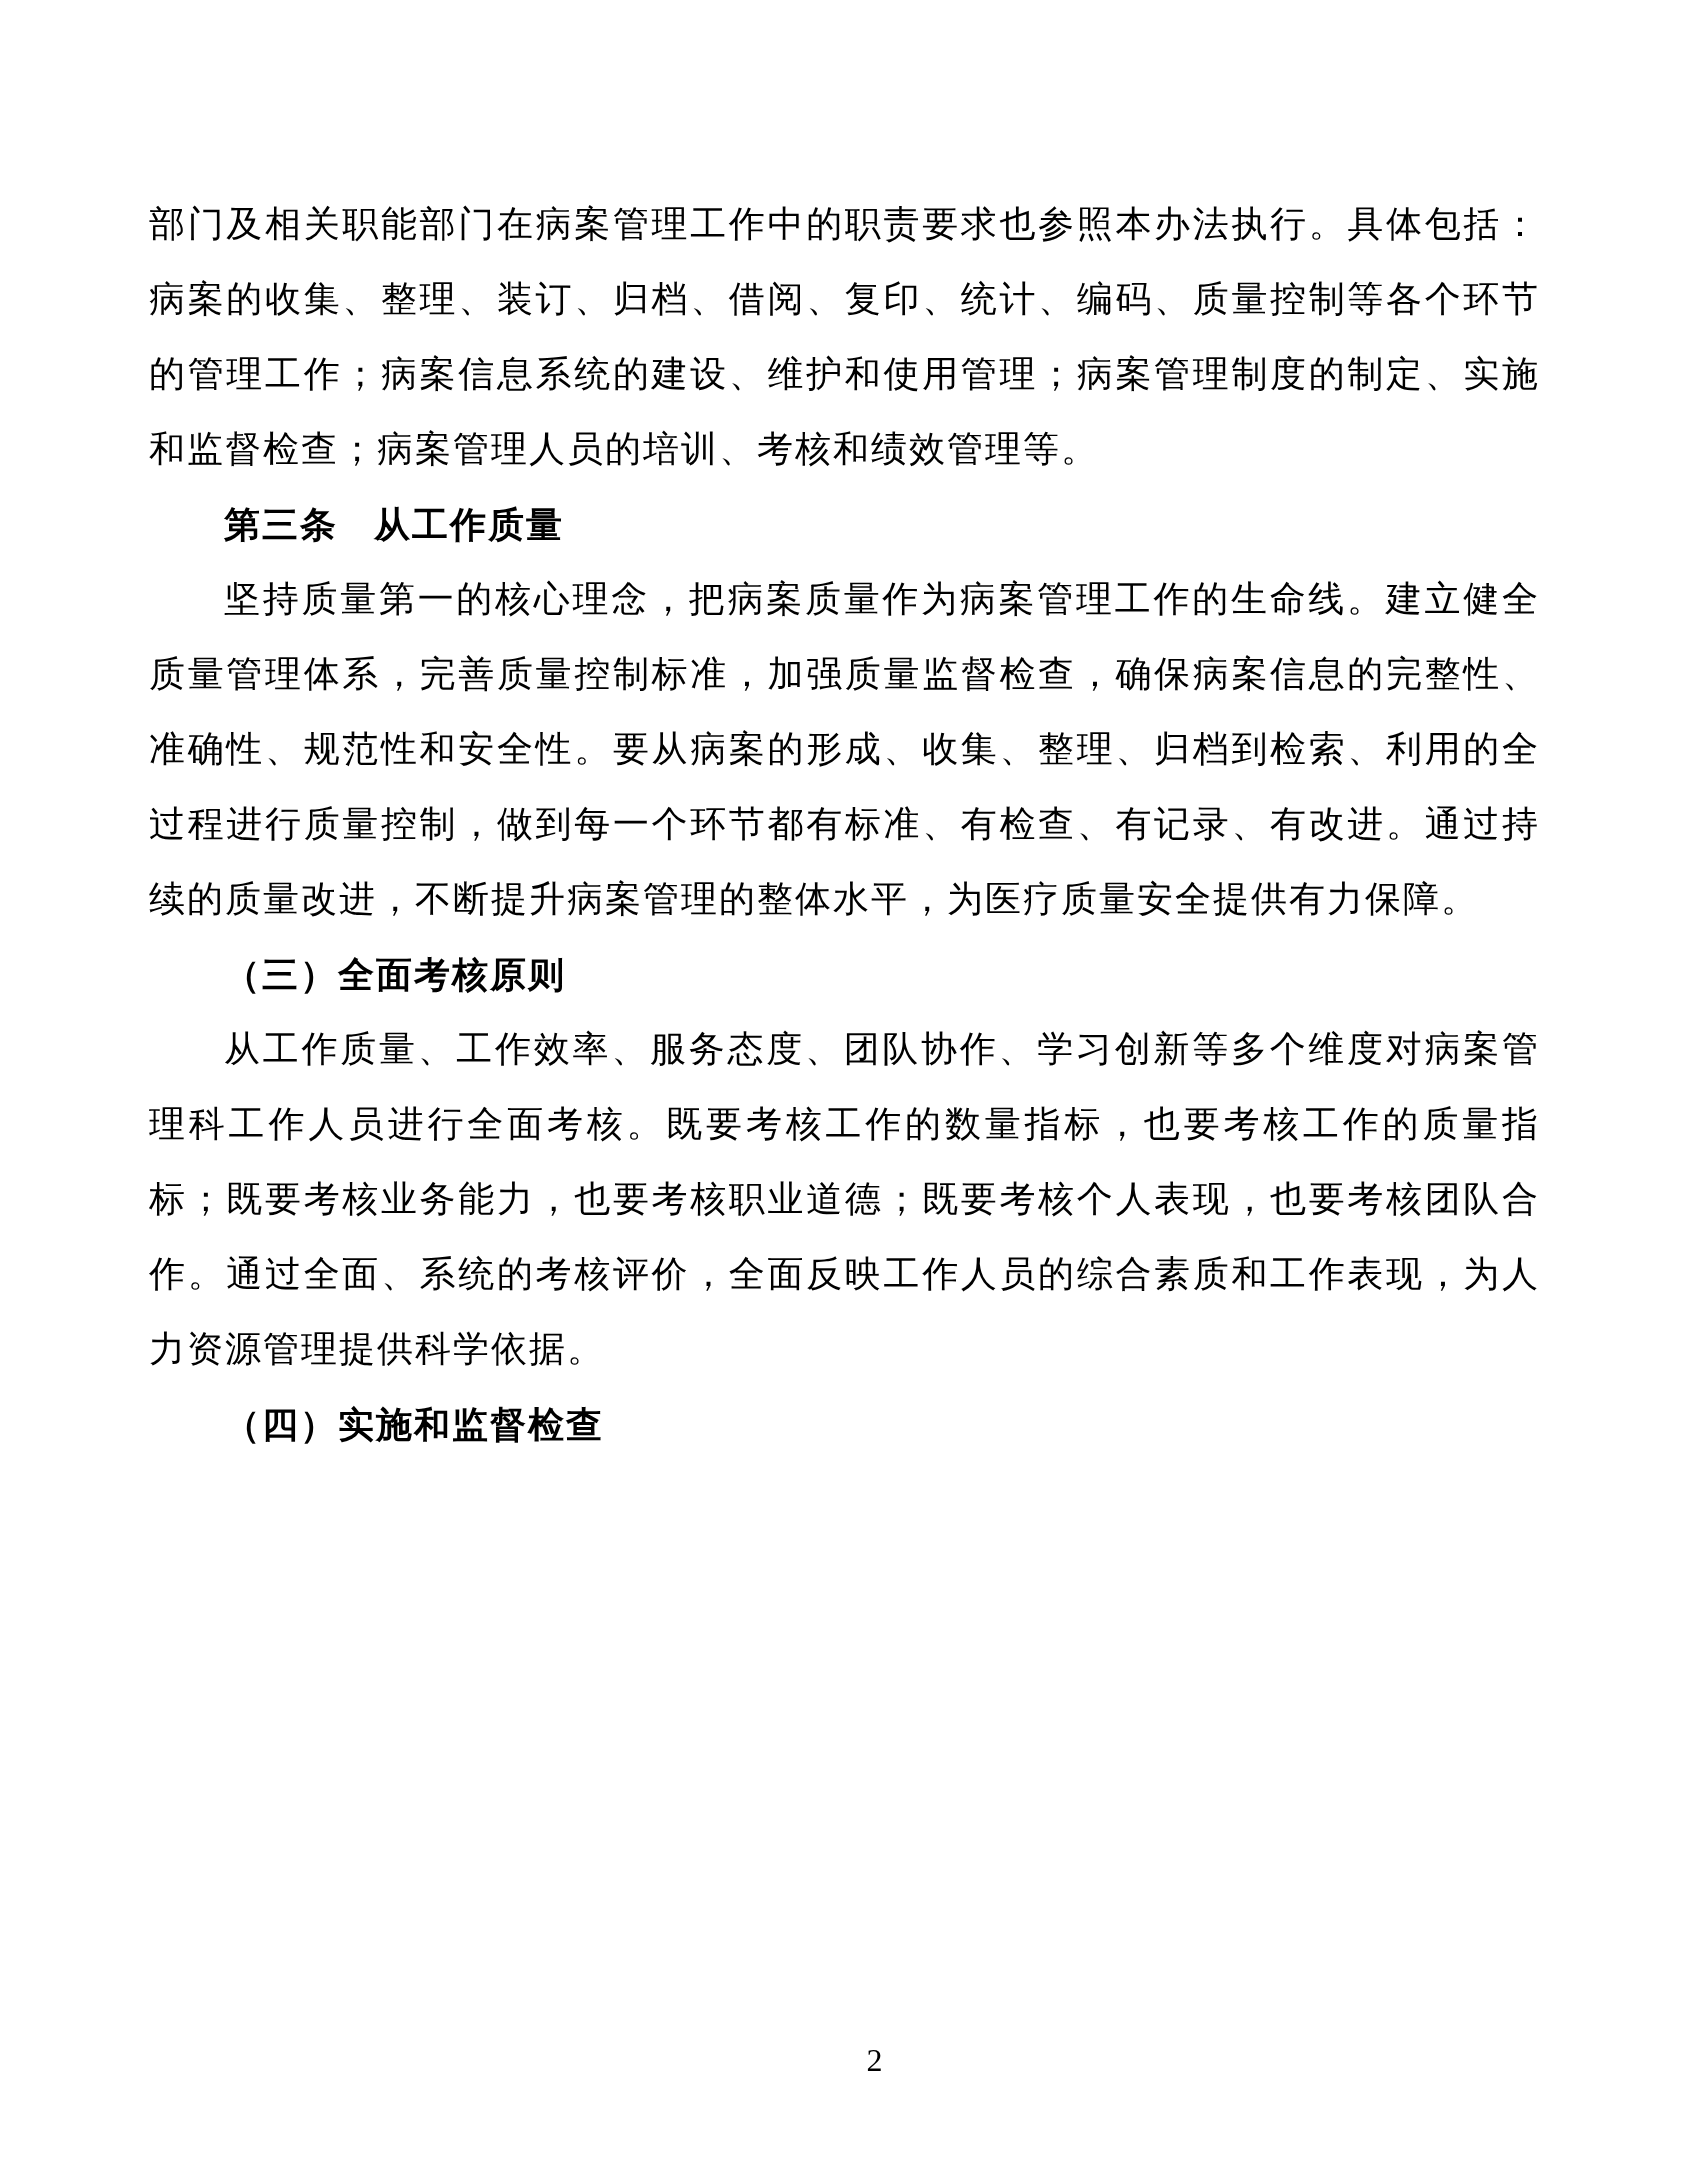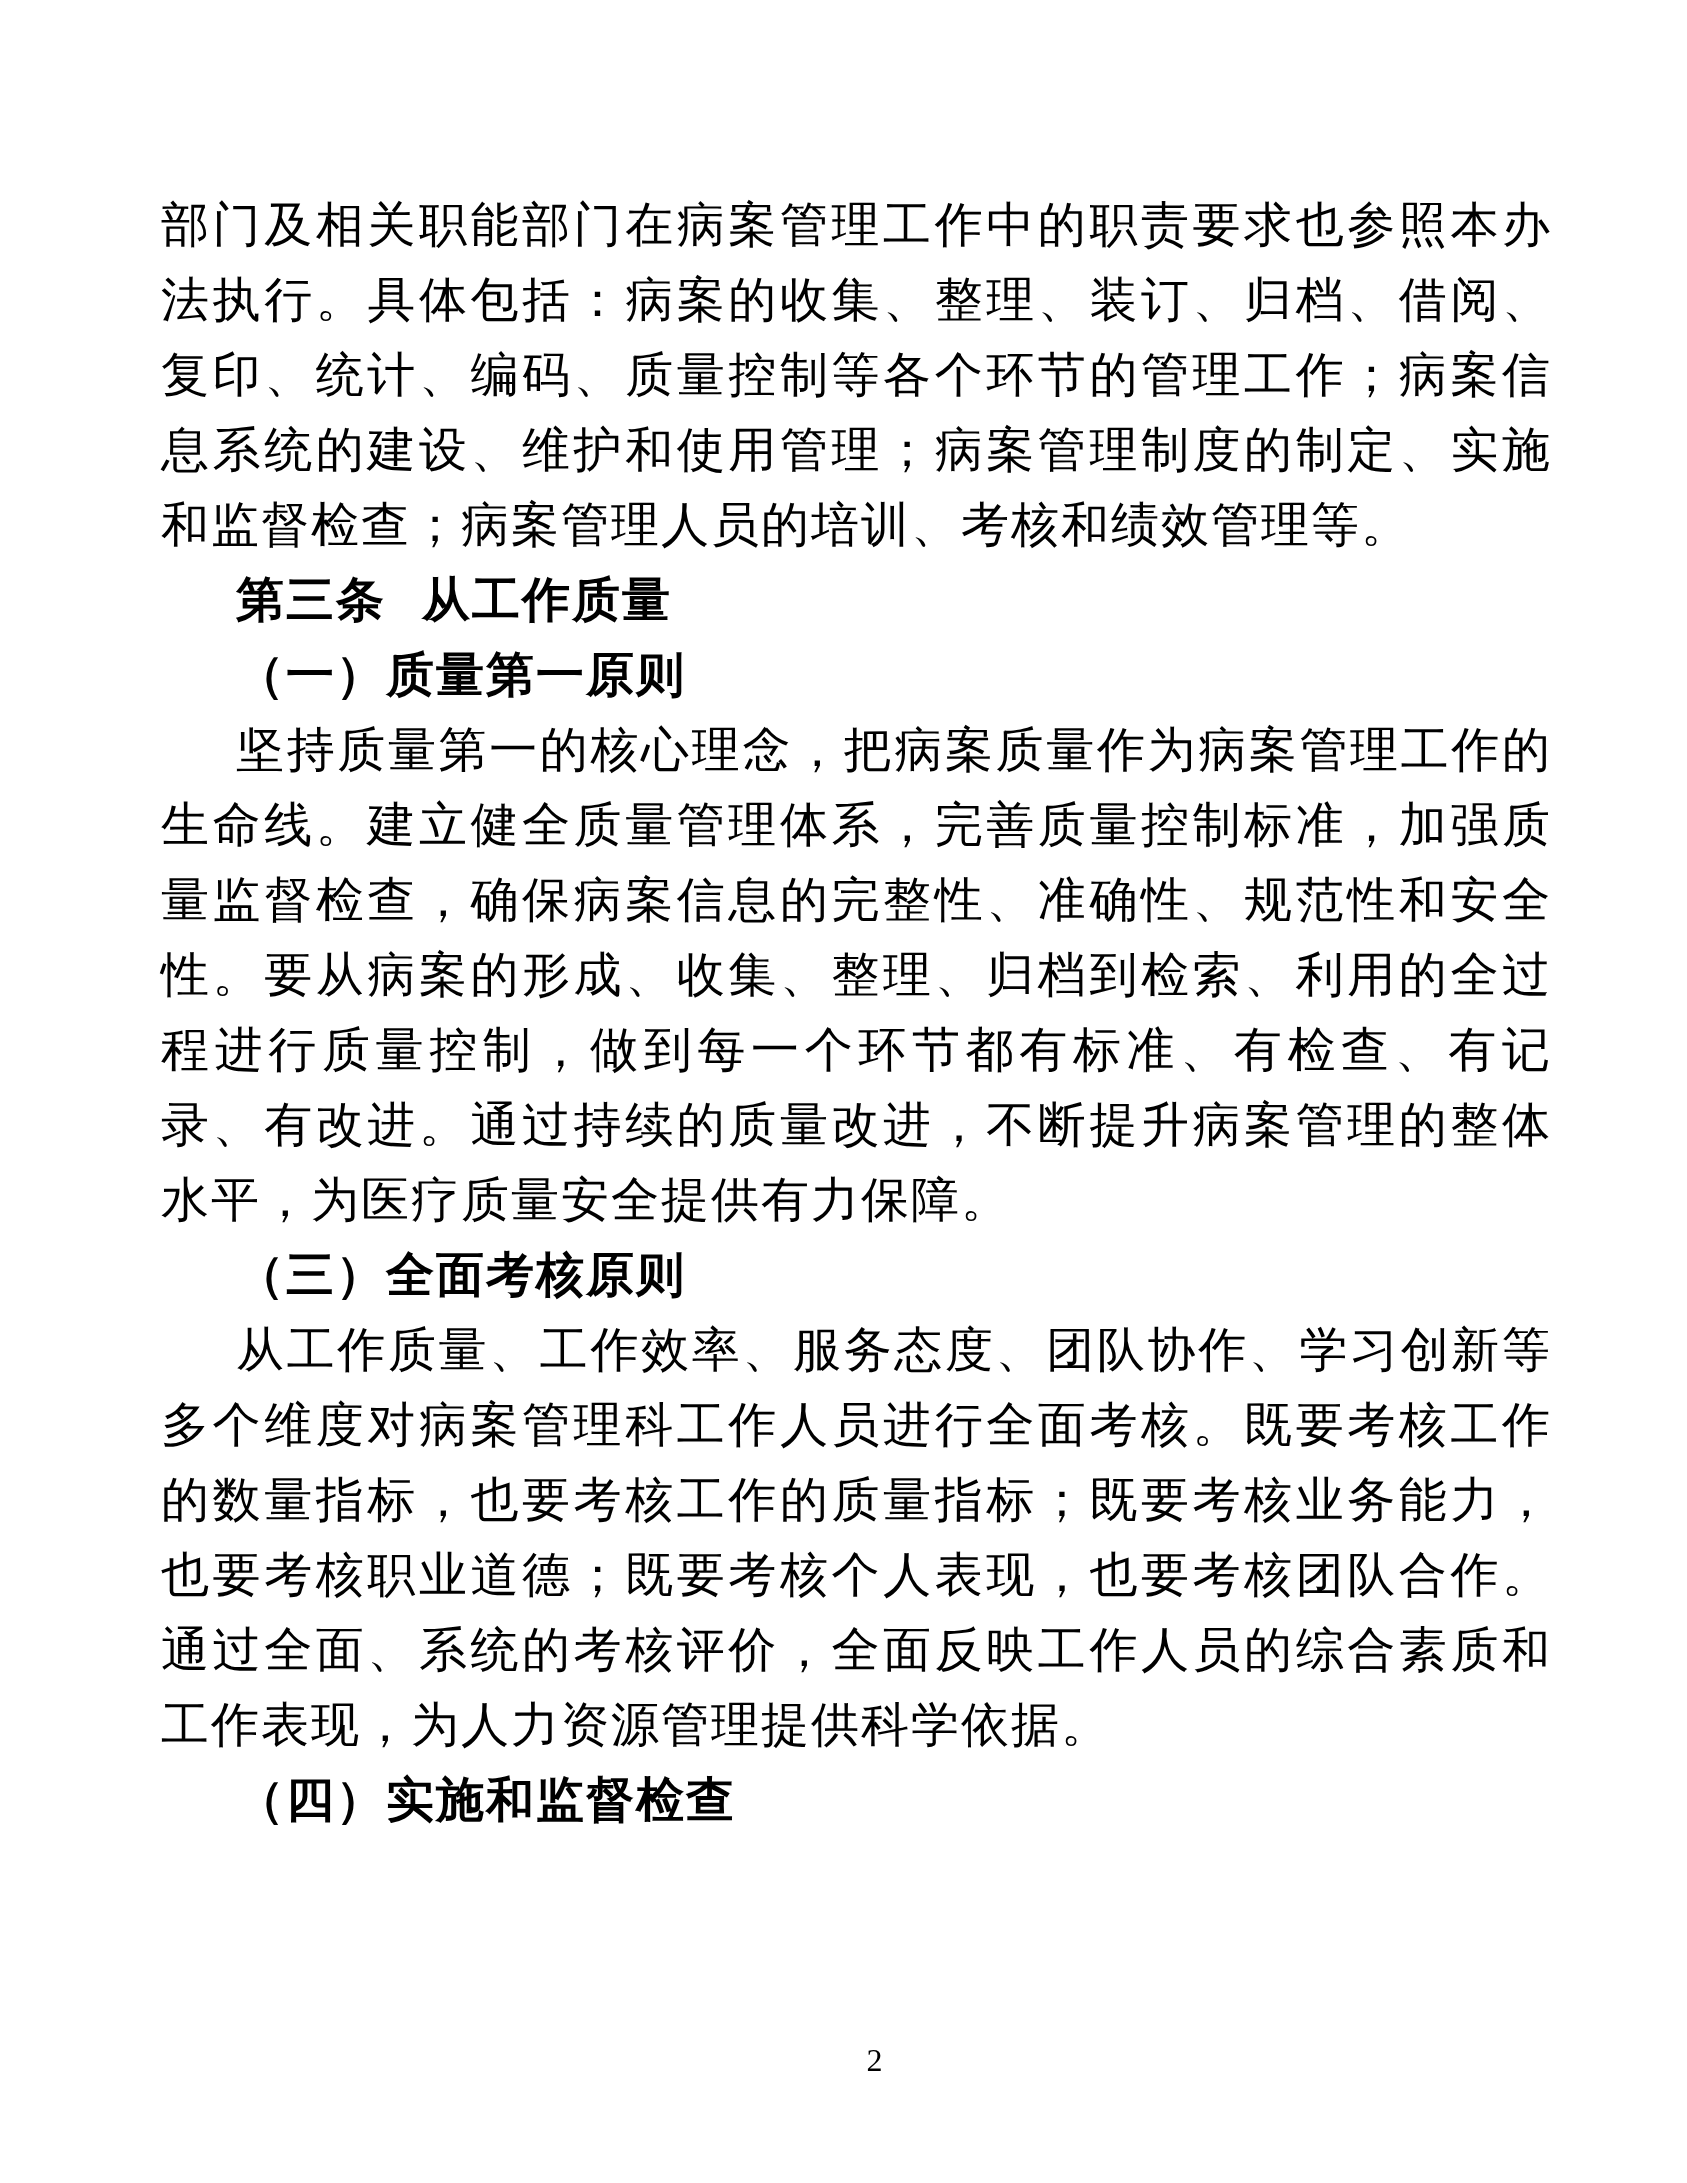--- a/index.html
+++ b/index.html
@@ -14,26 +14,25 @@
     background: #ffffff;
     color: #000000;
     font-family: "Liberation Serif", serif;
     overflow: hidden;
   }
   .text-block {
     position: absolute;
     left: 149px;
     top: 187px;
     width: 1391px;
-    font-size: 48px;
+    font-size: 36px;
     line-height: 75px;
     letter-spacing: 2px;
     text-align: justify;
     text-justify: inter-character;
-    margin-left: 12px;
   }
   .text-block p {
     margin: 0;
     padding: 0;
   }
   .para {
     text-indent: 75px;
   }
   .no-indent {
     text-indent: 0;
@@ -63,21 +62,20 @@
 </head>
 <body>
 
 <div class="page">
   <div class="text-block">
 
     <p class="para no-indent">部门及相关职能部门在病案管理工作中的职责要求也参照本办法执行。具体包括：病案的收集、整理、装订、归档、借阅、复印、统计、编码、质量控制等各个环节的管理工作；病案信息系统的建设、维护和使用管理；病案管理制度的制定、实施和监督检查；病案管理人员的培训、考核和绩效管理等。</p>
 
     <p class="heading"><span class="article-label">第三条</span><span>从工作质量</span></p>
 
-    <p class="heading">（一）质量第一原则</p>
 
     <p class="para">坚持质量第一的核心理念，把病案质量作为病案管理工作的生命线。建立健全质量管理体系，完善质量控制标准，加强质量监督检查，确保病案信息的完整性、准确性、规范性和安全性。要从病案的形成、收集、整理、归档到检索、利用的全过程进行质量控制，做到每一个环节都有标准、有检查、有记录、有改进。通过持续的质量改进，不断提升病案管理的整体水平，为医疗质量安全提供有力保障。</p>
 
 
 
     <p class="heading">（三）全面考核原则</p>
 
     <p class="para">从工作质量、工作效率、服务态度、团队协作、学习创新等多个维度对病案管理科工作人员进行全面考核。既要考核工作的数量指标，也要考核工作的质量指标；既要考核业务能力，也要考核职业道德；既要考核个人表现，也要考核团队合作。通过全面、系统的考核评价，全面反映工作人员的综合素质和工作表现，为人力资源管理提供科学依据。</p>
 
     <p class="heading">（四）实施和监督检查</p>

